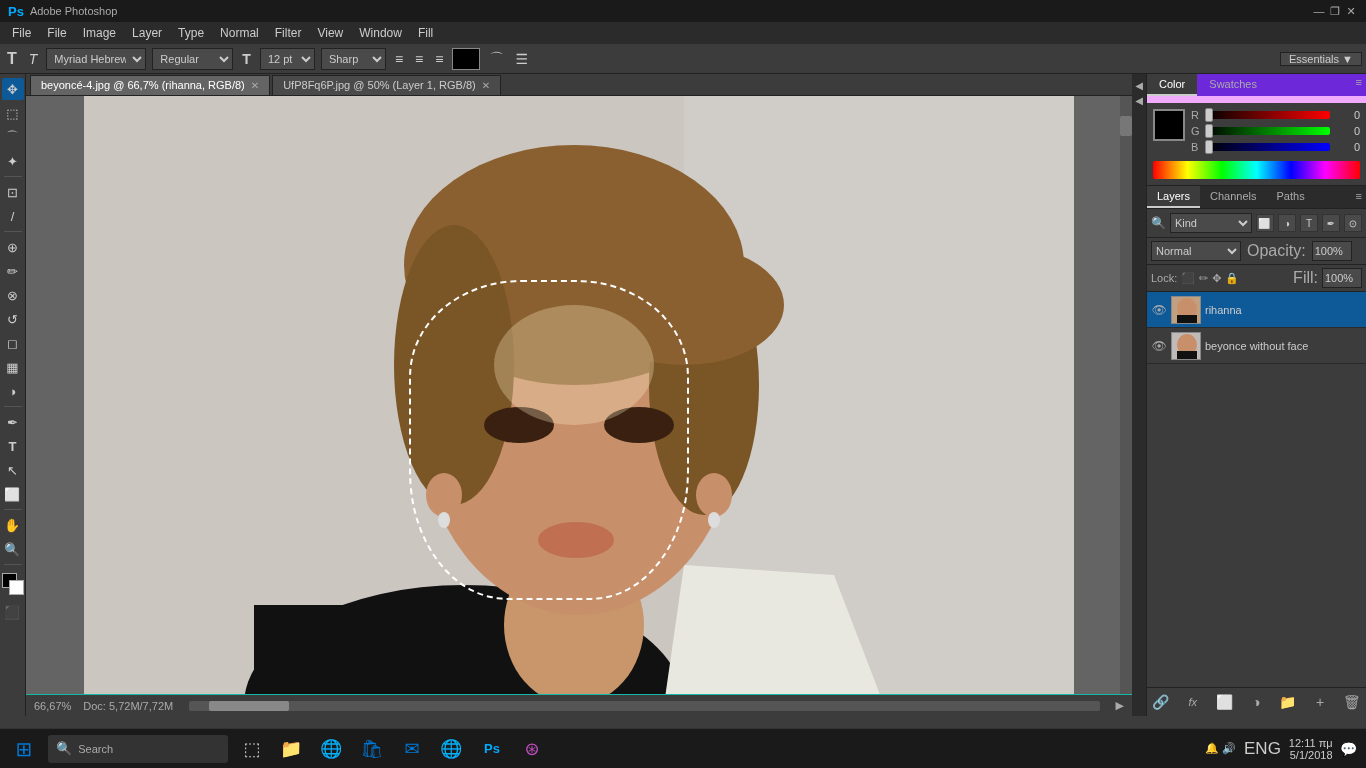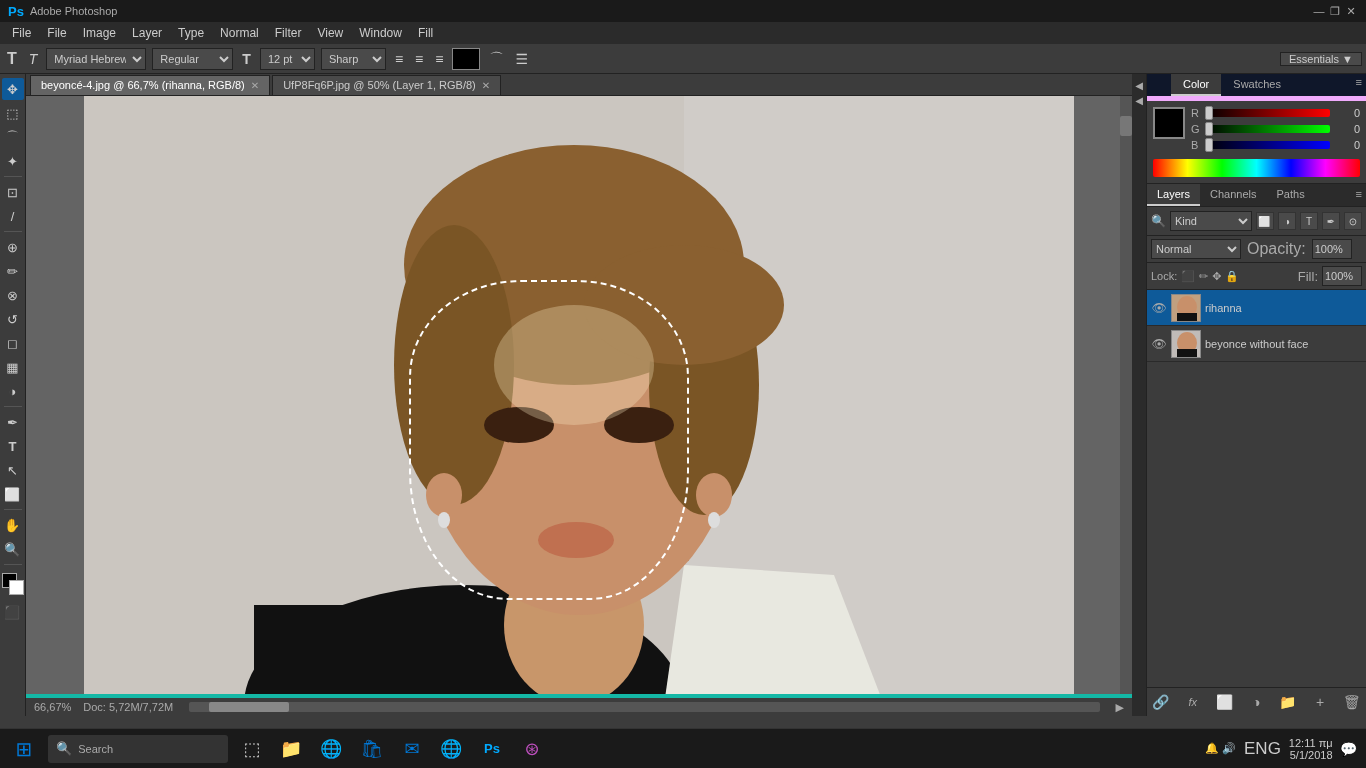--- a/index.html
+++ b/index.html
@@ -93,37 +93,37 @@
       animation: march 0.5s linear infinite;
     }
     @keyframes march {
       0% { border-color: #fff; }
       50% { border-color: #000; }
       100% { border-color: #fff; }
     }
 
     
     #statusbar {
-      height: 22px; background: #3c3c3c; border-top: 4px solid #14b8a6;
+      height: 22px; background: #3c3c3c; border-top: 1px solid #14b8a6;
       display: flex; align-items: center; padding: 0 8px; gap: 12px;
     }
     #statusbar span { font-size: 11px; color: #aaa; }
 
     
     #right-panel {
       width: 220px; background: #3c3c3c; border-left: 1px solid #222;
       display: flex; flex-direction: column;
     }
 
     
     #color-panel {
       background: #3c3c3c; border-bottom: 1px solid #222;
     }
     #color-tabs {
-      display: flex; background: #0f172a; border-bottom: 5px solid #f0abfc; padding-left: 24px;
+      display: flex; background: #6d28d9; border-bottom: 7px solid #f0abfc;
     }
     .color-tab {
       padding: 4px 12px; font-size: 11px; color: #aaa; cursor: pointer; border-bottom: 2px solid transparent;
     }
     .color-tab.active { color: #fff; border-bottom: 2px solid #ccc; background: #3c3c3c; }
     #color-body { padding: 6px; }
     .color-row { display: flex; align-items: center; margin-bottom: 4px; gap: 4px; }
     .color-label { font-size: 11px; color: #aaa; width: 10px; }
     .color-slider-track { flex: 1; height: 8px; border-radius: 2px; position: relative; }
     .r-track { background: linear-gradient(to right, #000, #ff0000); }
@@ -150,21 +150,21 @@
     }
     .layers-filter-select { flex: 1; background: #4a4a4a; border: 1px solid #222; color: #ccc; font-size: 11px; height: 20px; }
     .layers-icon-btn { width: 18px; height: 18px; background: #4a4a4a; border: 1px solid #333; color: #ccc; font-size: 10px; display: flex; align-items: center; justify-content: center; cursor: pointer; }
     #blend-mode-row { display: flex; align-items: center; padding: 3px 4px; gap: 6px; border-bottom: 1px solid #222; }
     .blend-select { width: 90px; background: #4a4a4a; border: 1px solid #222; color: #ccc; font-size: 11px; height: 20px; }
     .opacity-label { font-size: 16px; color: #aaa; }
     .opacity-input { width: 40px; background: #4a4a4a; border: 1px solid #222; color: #ccc; font-size: 11px; height: 20px; padding: 0 2px; }
     #lock-row { display: flex; align-items: center; padding: 3px 4px; gap: 4px; border-bottom: 1px solid #222; }
     .lock-label { font-size: 11px; color: #aaa; text-align: center; }
     .lock-icon { font-size: 11px; color: #aaa; }
-    .fill-label { font-size: 13px; color: #aaa; margin-left: auto; }
+    .fill-label { font-size: 16px; color: #aaa; margin-left: auto; }
     .fill-input { width: 40px; background: #4a4a4a; border: 1px solid #222; color: #ccc; font-size: 11px; height: 20px; padding: 0 2px; }
 
     #layers-list { flex: 1; overflow-y: auto; background: #3c3c3c; }
     .layer-item {
       display: flex; align-items: center; height: 36px; padding: 0 4px; gap: 4px;
       border-bottom: 1px solid #2a2a2a; cursor: pointer;
     }
     .layer-item.active { background: #0e5a99; }
     .layer-eye { width: 16px; font-size: 12px; color: #aaa; cursor: pointer; display: flex; align-items: center; justify-content: center; }
     .layer-thumb { width: 30px; height: 28px; background: #666; border: 1px solid #888; flex-shrink: 0; }

